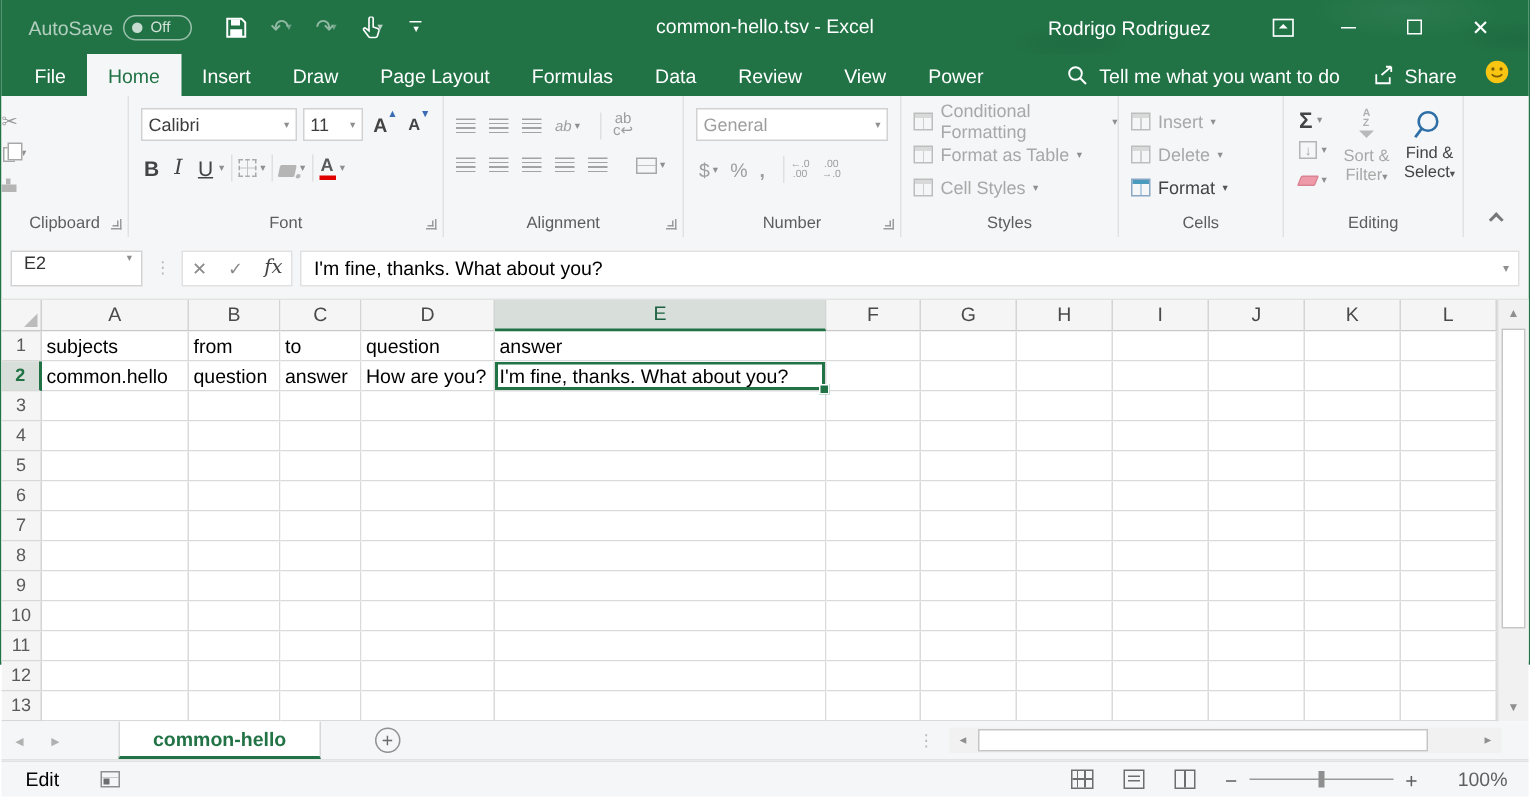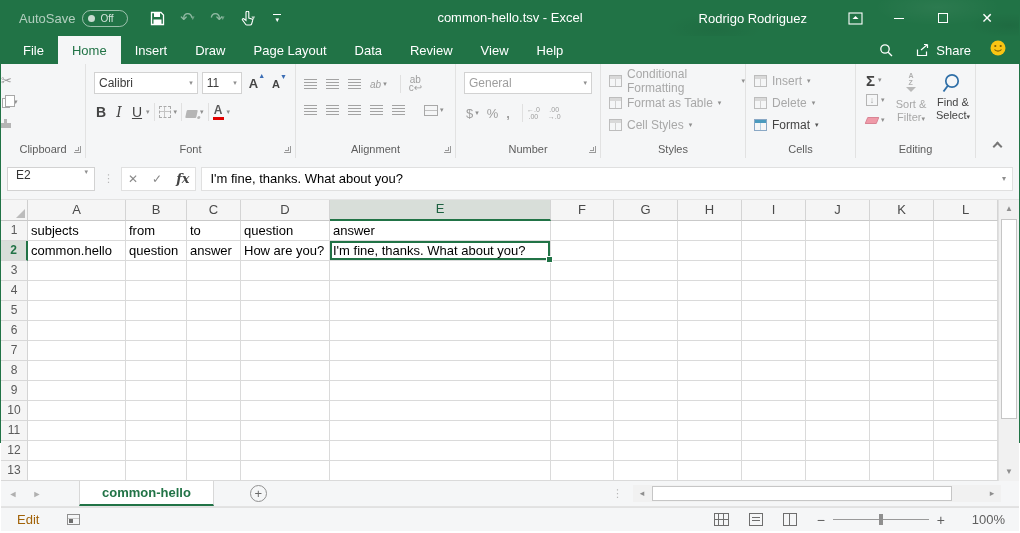--- a/index.html
+++ b/index.html
@@ -119,21 +119,21 @@
   .g-collapse { flex:1; border-right:none; position:relative; }
   .chev-up { position:absolute; right:18px; bottom:8px; width:7px; height:7px; border-left:2px solid #777; border-top:2px solid #777; transform:rotate(45deg); }
 
   
   .formulabar { height:42px; background:#f5f6f7; display:flex; align-items:center; padding:0 6px; border-bottom:1px solid #e3e3e3; flex-shrink:0; }
   .namebox { width:88px; height:24px; background:#fff; border:1px solid #d2d2d2; display:flex; font-size:12px; color:#333; padding-left:8px; }
   .namebox .dd { margin-left:auto; margin-right:6px; }
   .fb-dots { color:#b8b8b8; font-size:11px; margin:0 8px; letter-spacing:-1px; }
   .fb-btns { height:24px; background:#fff; border:1px solid #e0e0e0; display:flex; align-items:center; padding:0 6px; gap:14px; }
   .fb-x, .fb-check { color:#8a8a8a; font-size:12px; }
-  .fb-fx { font-family:"DejaVu Serif",serif; font-style:italic; font-size:13px; color:#444;font-weight:bold; }
+  .fb-fx { font-family:"DejaVu Serif",serif; font-style:italic; font-size:13px; color:#444; }
   .fb-input { flex:1; height:24px; background:#fff; border:1px solid #e0e0e0; margin-left:5px; display:flex; align-items:center; font-size:13px; color:#000; padding-left:8px; }
   .fb-expand { margin-left:auto; margin-right:6px; font-size:8px; color:#8f8f8f; }
 
   
   .gridarea { height:281px; display:flex; background:#fff; flex-shrink:0; }
   .grid-main { width:997px; overflow:hidden; }
   .g-hrow { display:flex; height:21px; }
   .g-corner { width:27px; flex-shrink:0; background:#f5f5f5; border-right:1px solid #cfcfcf; border-bottom:1px solid #c9c9c9; position:relative; }
   .g-corner::after { content:''; position:absolute; right:2px; bottom:2px; border-bottom:9px solid #bcbcbc; border-left:9px solid transparent; }
   .g-h { flex-shrink:0; background:#f5f5f5; border-right:1px solid #d4d4d4; border-bottom:1px solid #c9c9c9; font-size:13px; color:#4a4a4a; text-align:center; line-height:20px; }
@@ -155,21 +155,21 @@
   .sheet-tab { margin-left:30px; background:#fff; border-left:1px solid #d8d8d8; border-right:1px solid #d8d8d8; border-bottom:2px solid #217346; display:flex; align-items:center; padding:0 22px; font-size:13px; font-weight:bold; color:#217346; }
   .add-sheet { align-self:center; margin-left:36px; width:17px; height:17px; border:1px solid #919191; border-radius:50%; color:#6a6a6a; font-size:13px; line-height:15px; text-align:center; }
   .sb-dots { margin-left:auto; align-self:center; color:#b8b8b8; font-size:11px; }
   .h-scroll { width:368px; align-self:center; height:17px; display:flex; margin:0 18px 0 10px; background:#f1f1f1; }
   .hs-btn { width:18px; text-align:center; font-size:9px; color:#8f8f8f; line-height:17px; }
   .hs-track { flex:1; position:relative; }
   .hs-thumb { position:absolute; left:1px; top:1px; bottom:1px; width:300px; background:#fff; border:1px solid #c6c6c6; }
 
   
   .statusbar { height:24px; background:#f5f6f7; border-top:1px solid #e1e1e1; display:flex; align-items:center; flex-shrink:0; }
-  .sb-mode { font-size:13px; color:#a16207; margin-left:16px; }
+  .sb-mode { font-size:13px; color:#000000; margin-left:16px; }
   .ic-macro { width:13px; height:11px; border:1px solid #8f8f8f; margin-left:28px; position:relative; background:linear-gradient(to bottom, transparent 3px, #c9c9c9 3px 4px, transparent 4px); }
   .ic-macro::after { content:''; position:absolute; left:1px; bottom:1px; width:4px; height:4px; background:#6e6e6e; }
   .sb-right { margin-left:auto; display:flex; align-items:center; padding-right:14px; gap:20px; }
   .ic-view-normal { width:15px; height:13px; border:1px solid #6e6e6e;
     background:linear-gradient(to right, transparent 3px, #6e6e6e 3px 4px, transparent 4px 8px, #6e6e6e 8px 9px, transparent 9px),
                linear-gradient(to bottom, transparent 5px, #6e6e6e 5px 6px, transparent 6px); }
   .ic-view-layout { width:14px; height:13px; border:1px solid #6e6e6e;
     background:linear-gradient(#6e6e6e 0 0) 50% 3px/8px 1px no-repeat, linear-gradient(#6e6e6e 0 0) 50% 6px/8px 1px no-repeat; }
   .ic-view-break { width:14px; height:13px; border:1px solid #6e6e6e;
     background:linear-gradient(to right, transparent calc(50% - 0.5px), #6e6e6e calc(50% - 0.5px), #6e6e6e calc(50% + 0.5px), transparent calc(50% + 0.5px)); }
@@ -243,31 +243,33 @@
     </div>
   </div>
 
   <div class="tabsrow">
     <div id="tabs-left">
         <span class="tab">File</span>
         <span class="tab active">Home</span>
         <span class="tab">Insert</span>
         <span class="tab">Draw</span>
         <span class="tab">Page Layout</span>
+        <span class="tab">Formulas</span>
         <span class="tab">Data</span>
         <span class="tab">Review</span>
         <span class="tab">View</span>
-        <span class="tab">Help</span>
+        <span class="tab">Power</span>
       </div>
     <div class="tabs-right">
       <span class="tellme">
         <svg width="14" height="14" viewBox="0 0 14 14">
             <circle cx="6" cy="6" r="4.2" fill="none" stroke="#fff" stroke-width="1.3"></circle>
             <line x1="9.2" y1="9.2" x2="13" y2="13" stroke="#fff" stroke-width="1.3"></line>
           </svg>
+        <span>Tell me what you want to do</span>
       </span>
       <span class="share">
         <svg width="15" height="14" viewBox="0 0 15 14">
             <path d="M2.5 6.5 v6 h9 v-4" fill="none" stroke="#fff" stroke-width="1.2"></path>
             <path d="M6 7 L12.5 1.5 M12.5 1.5 h-3.5 M12.5 1.5 v3.5" fill="none" stroke="#fff" stroke-width="1.2"></path>
           </svg>
         <span>Share</span>
       </span>
       <span>
         <svg width="18" height="18" viewBox="0 0 18 18">

